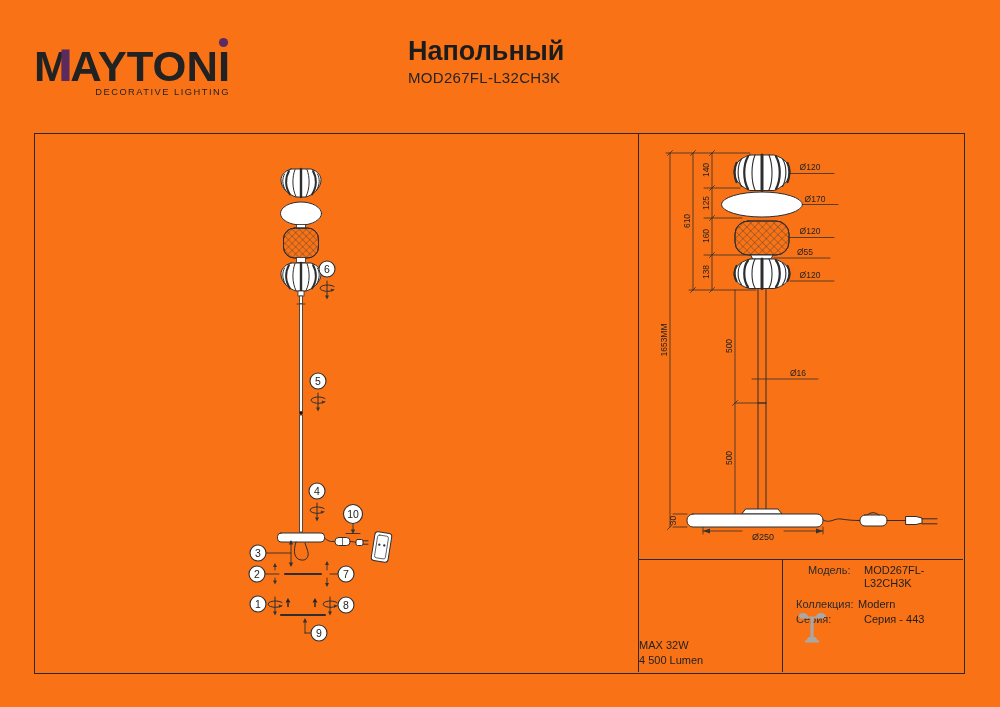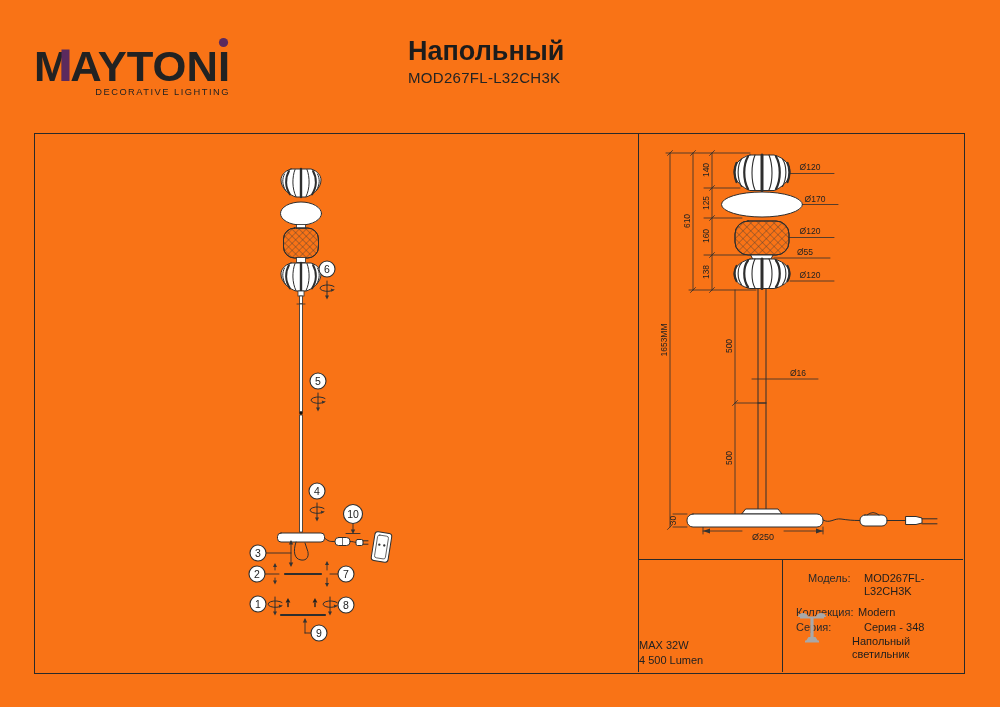--- a/index.html
+++ b/index.html
@@ -22,21 +22,21 @@
   #led-cell{left:639px;top:560px;width:143px;height:112px;}
   #led-circle{position:absolute;left:41px;top:16px;width:56px;height:56px;border:3px solid #111;
               border-radius:50%;display:flex;align-items:center;justify-content:center;}
   #led-text{font-size:19px;font-weight:bold;letter-spacing:1px;color:#111;}
   #power-block{position:absolute;left:0;bottom:6px;width:100%;text-align:left;font-size:11px;color:#222;}
   #power-block div{margin-top:3px;}
   #spec-cell{left:783px;top:560px;width:180px;height:112px;font-size:11px;}
   .spec-row{display:flex;margin-left:13px;line-height:13px;}
   .spec-label{width:56px;flex:none;color:#2a2a2a;}
   .spec-value{color:#1e1e1e;}
-  #spec-row-1{margin-top:12px;padding-left:12px;}
+  #spec-row-1{margin-top:4px;padding-left:12px;}
   #spec-row-2{margin-top:8px;}
   #spec-row-3{margin-top:2px;}
   #spec-row-4{margin-top:1px;}
   #lamp-mini-icon{position:absolute;left:14px;top:50px;}
 </style>
 </head>
 <body>
 
 <div id="page">
 
@@ -366,25 +366,21 @@
     <div class="spec-row" id="spec-row-1">
       <span class="spec-label">Модель:</span>
       <span class="spec-value">MOD267FL-L32CH3K</span>
     </div>
     <div class="spec-row" id="spec-row-2">
       <span class="spec-label" style="width:62px">Коллекция:</span>
       <span class="spec-value">Modern</span>
     </div>
     <div class="spec-row" id="spec-row-3">
       <span class="spec-label">Серия:</span>
-      <span class="spec-value" style="padding-left:12px">Серия - 348</span>
-    </div>
-    <div class="spec-row" id="spec-row-4">
-      <span class="spec-label"></span>
-      <span class="spec-value">Напольный светильник</span>
+      <span class="spec-value" style="padding-left:12px">Серия - 443</span>
     </div>
     <svg id="lamp-mini-icon" width="30" height="34" viewBox="0 0 30 34">
       <g fill="#a8a8a8" stroke="none">
         <rect x="3" y="6.5" width="24" height="2"></rect>
         <path d="M 1,7 a 5,4 0 0 1 10,0 z"></path>
         <path d="M 19,7 a 5,4 0 0 1 10,0 z"></path>
         <rect x="13.4" y="7" width="3.2" height="21"></rect>
         <path d="M 9,31 L 11.5,27 h 7 L 21,31 z"></path>
         <rect x="8" y="30.5" width="14" height="2"></rect>
       </g>

